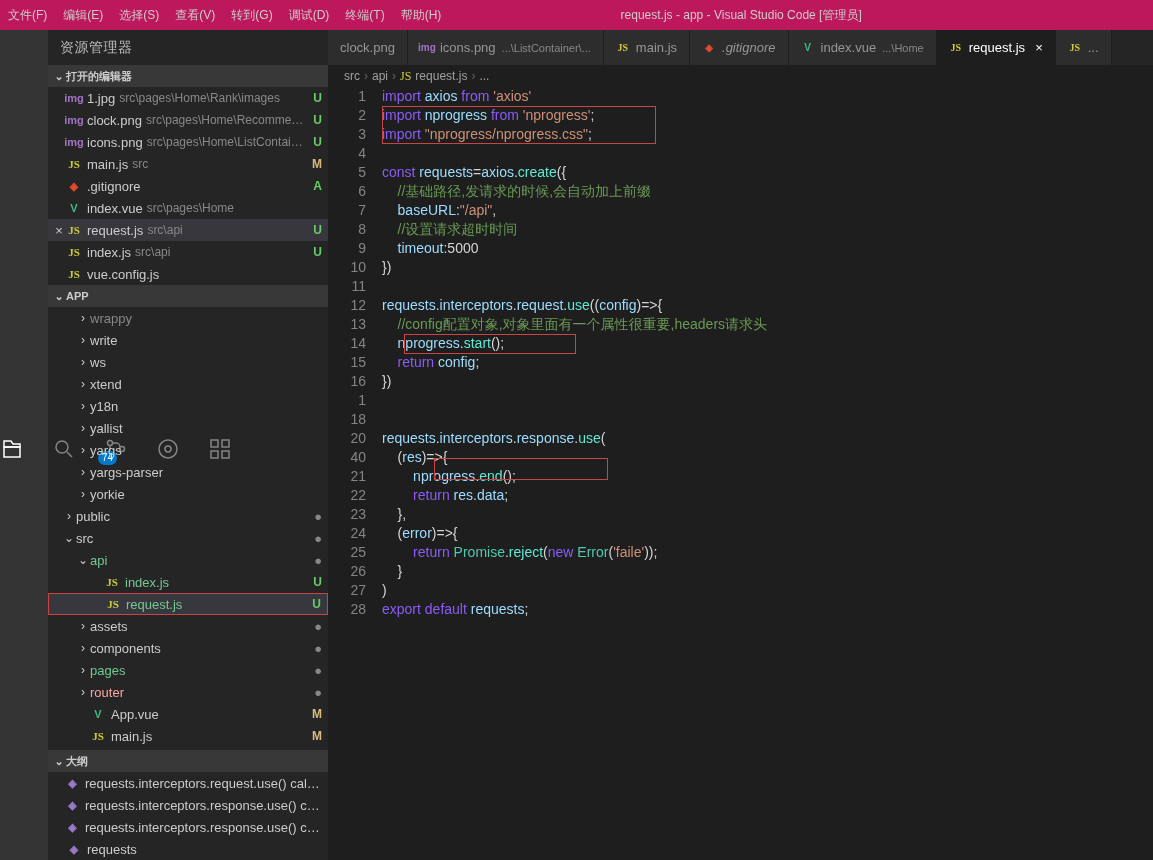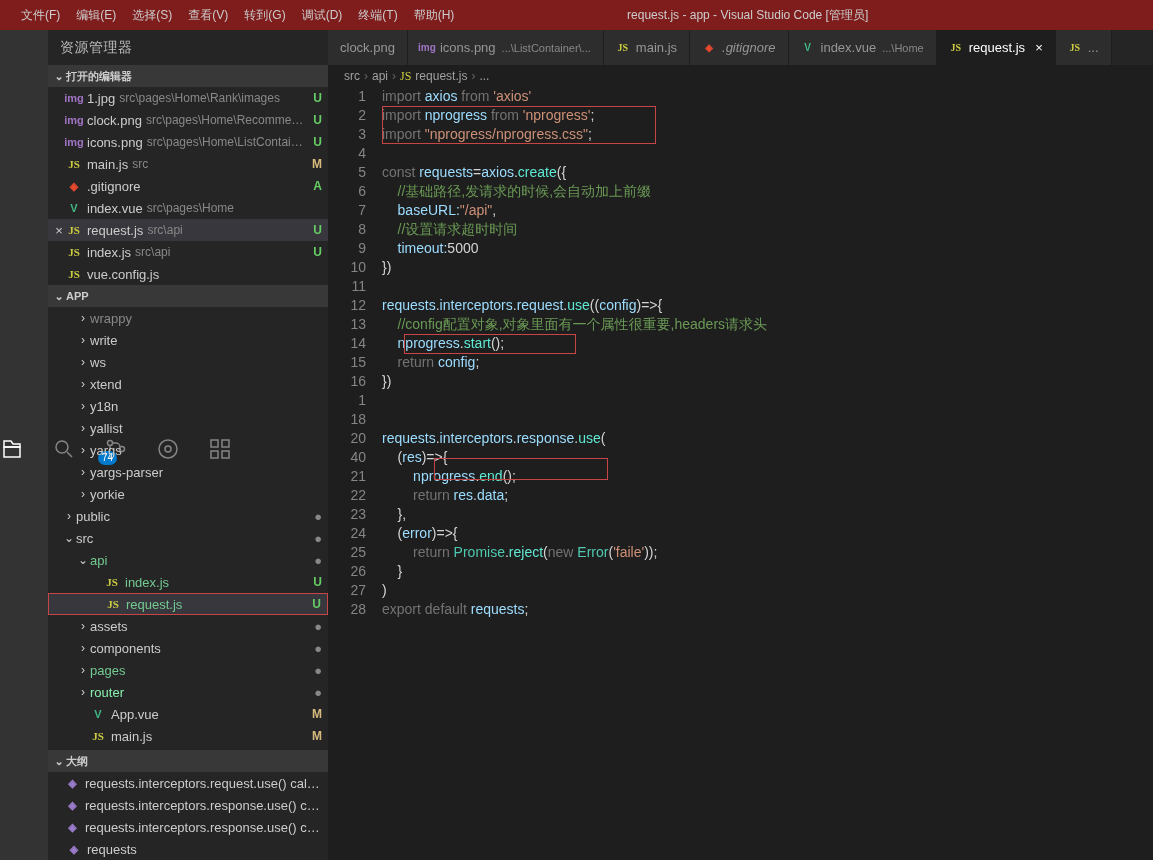--- a/index.html
+++ b/index.html
@@ -1,17 +1,17 @@
 <!DOCTYPE html>
 <html><head>
 <meta charset="utf-8">
 <style>
 * { margin:0; padding:0; box-sizing:border-box; font-family:"Segoe UI","Microsoft YaHei",sans-serif; }
 body { background:#1e1e1e; color:#ccc; font-size:13px; width:1153px; height:860px; overflow:hidden; display:flex; flex-direction:column; }
-.titlebar { height:30px; background:#7f1d1d; display:flex; align-items:center; font-size:12px;padding-left:13px; }
+.titlebar { height:30px; background:#be185d; display:flex; align-items:center; font-size:12px; }
 .titlebar .menus { display:flex; }
 .titlebar .menu-item { padding:0 8px; color:#ccc; cursor:pointer; line-height:30px;}
 .titlebar .title-center { flex:1; text-align:center; color:#ccc; }
 .main { flex:1; display:flex; overflow:hidden; }
 .activity { width:48px; background:#333333; display:flex; flex-direction:row; align-items:center; padding-top:8px; gap:28px;}
 .activity .ab-icon { width:24px; height:24px; color:#858585; display:flex; align-items:center; justify-content:center; position:relative; }
 .activity .ab-icon.active { color:#fff; }
 .activity .ab-icon.active::before{content:"";position:absolute;left:-12px;top:-6px;width:2px;height:36px;background:#fff;}
 .activity svg{width:24px;height:24px;}
 .badge { position:absolute; bottom:-4px; left:-6px; background:#007acc; color:#fff; border-radius:8px; font-size:10px; padding:0 4px; line-height:14px;}
@@ -43,21 +43,21 @@
 .tabs { height:35px; background:#252526; display:flex; overflow:hidden;}
 .tab { height:35px; display:flex; align-items:center; padding:0 12px; background:#2d2d2d; color:#969696; font-size:13px; border-right:1px solid #1e1e1e; gap:6px; min-width:0;}
 .tab.active{background:#1e1e1e;color:#fff;}
 .tab .tficon{width:14px;height:14px;display:flex;align-items:center;justify-content:center;font-size:10px;font-weight:bold;}
 .tab .tdesc{color:#888;font-size:11px;white-space:nowrap;overflow:hidden;text-overflow:ellipsis;}
 .crumbs{height:22px;display:flex;align-items:center;font-size:12px;color:#a0a0a0;padding-left:16px;gap:4px;}
 .crumbs .sep{color:#666;}
 .code { flex:1; display:flex; font-family:Consolas,monospace; font-size:14px; line-height:19px; overflow:hidden;}
 .gutter{width:54px;text-align:right;color:#858585;padding-right:16px;user-select:none;}
 .codelines{flex:1;white-space:pre;color:#d4d4d4;position:relative;}
-.tok-kw{color:#737373;}
+.tok-kw{color:#8b5cf6;}
 .tok-id{color:#9cdcfe;}
 .tok-str{color:#ce9178;}
 .tok-fn{color:#5eead4;}
 .tok-cm{color:#6a9955;}
 .tok-pn{color:#d4d4d4;}
 .tok-cls{color:#4ec9b0;}
 .hl-box{position:absolute;border:1px solid #c74545;pointer-events:none;}
 </style>
 </head>
 <body>
@@ -292,21 +292,21 @@
         </div>
         <div class="tree-row">
           <span class="indent" style="width:28px"></span>
           <span class="chev">›</span>
           <span class="label" style="color:#73c991">pages</span>
           <span class="dot">●</span>
         </div>
         <div class="tree-row">
           <span class="indent" style="width:28px"></span>
           <span class="chev">›</span>
-          <span class="label" style="color:#86efac">router</span>
+          <span class="label" style="color:#fca5a5">router</span>
           <span class="dot">●</span>
         </div>
         <div class="tree-row">
           <span class="indent" style="width:28px"></span>
           <span class="chev"></span>
           <span class="ficon ic-vue">V</span>
           <span class="label">App.vue</span>
           <span class="status c-M">M</span>
         </div>
         <div class="tree-row">

